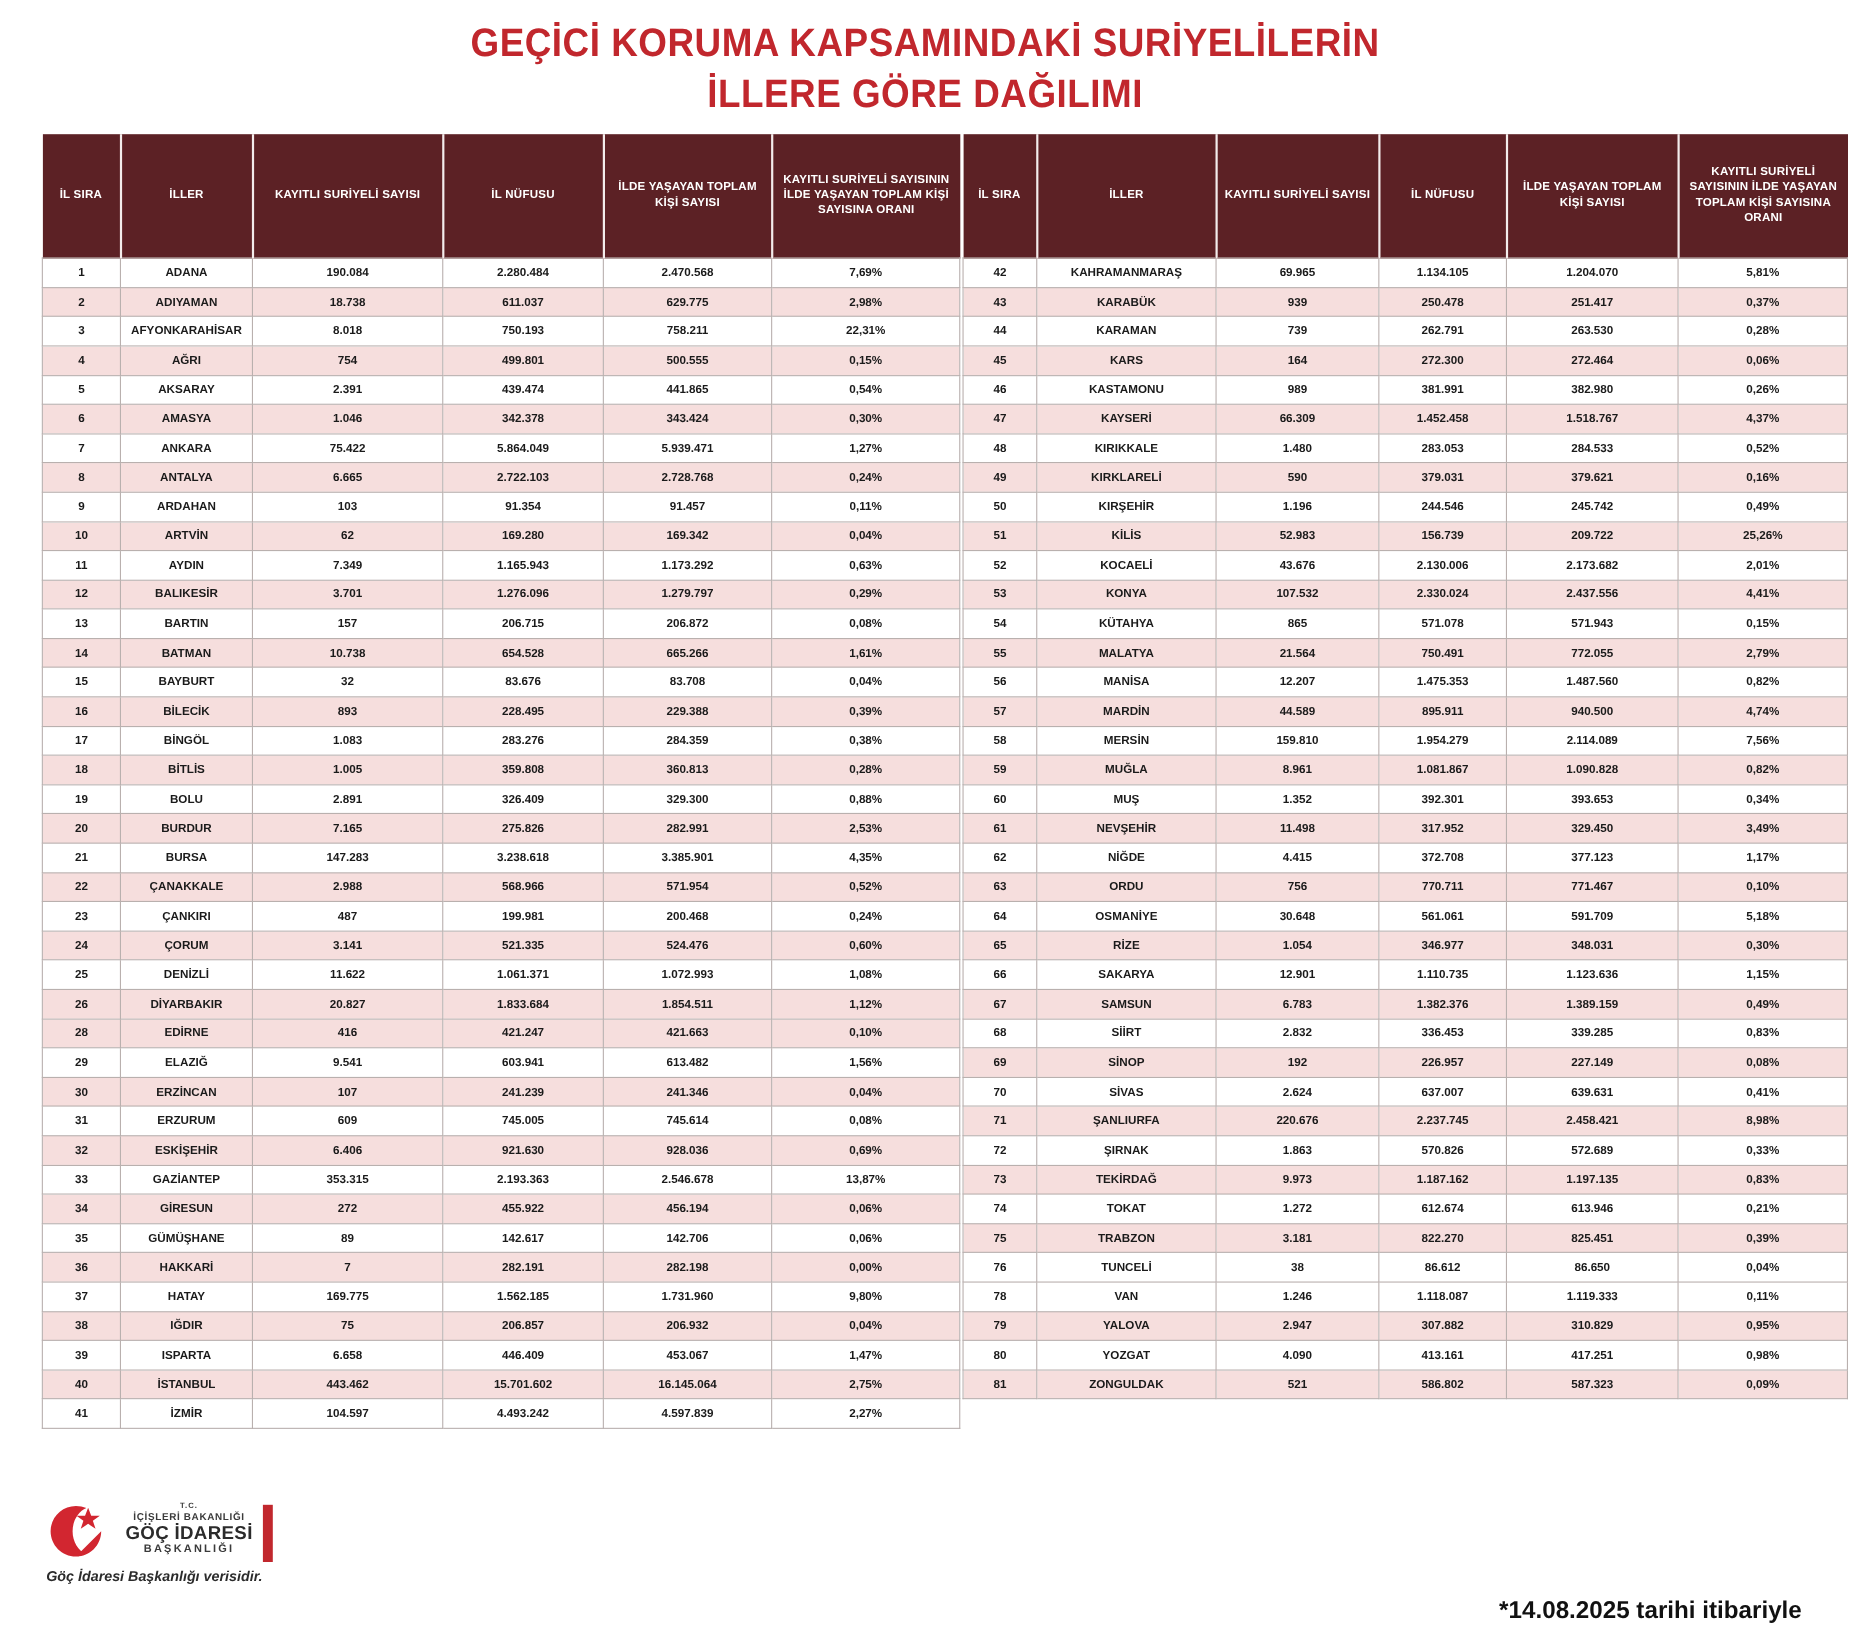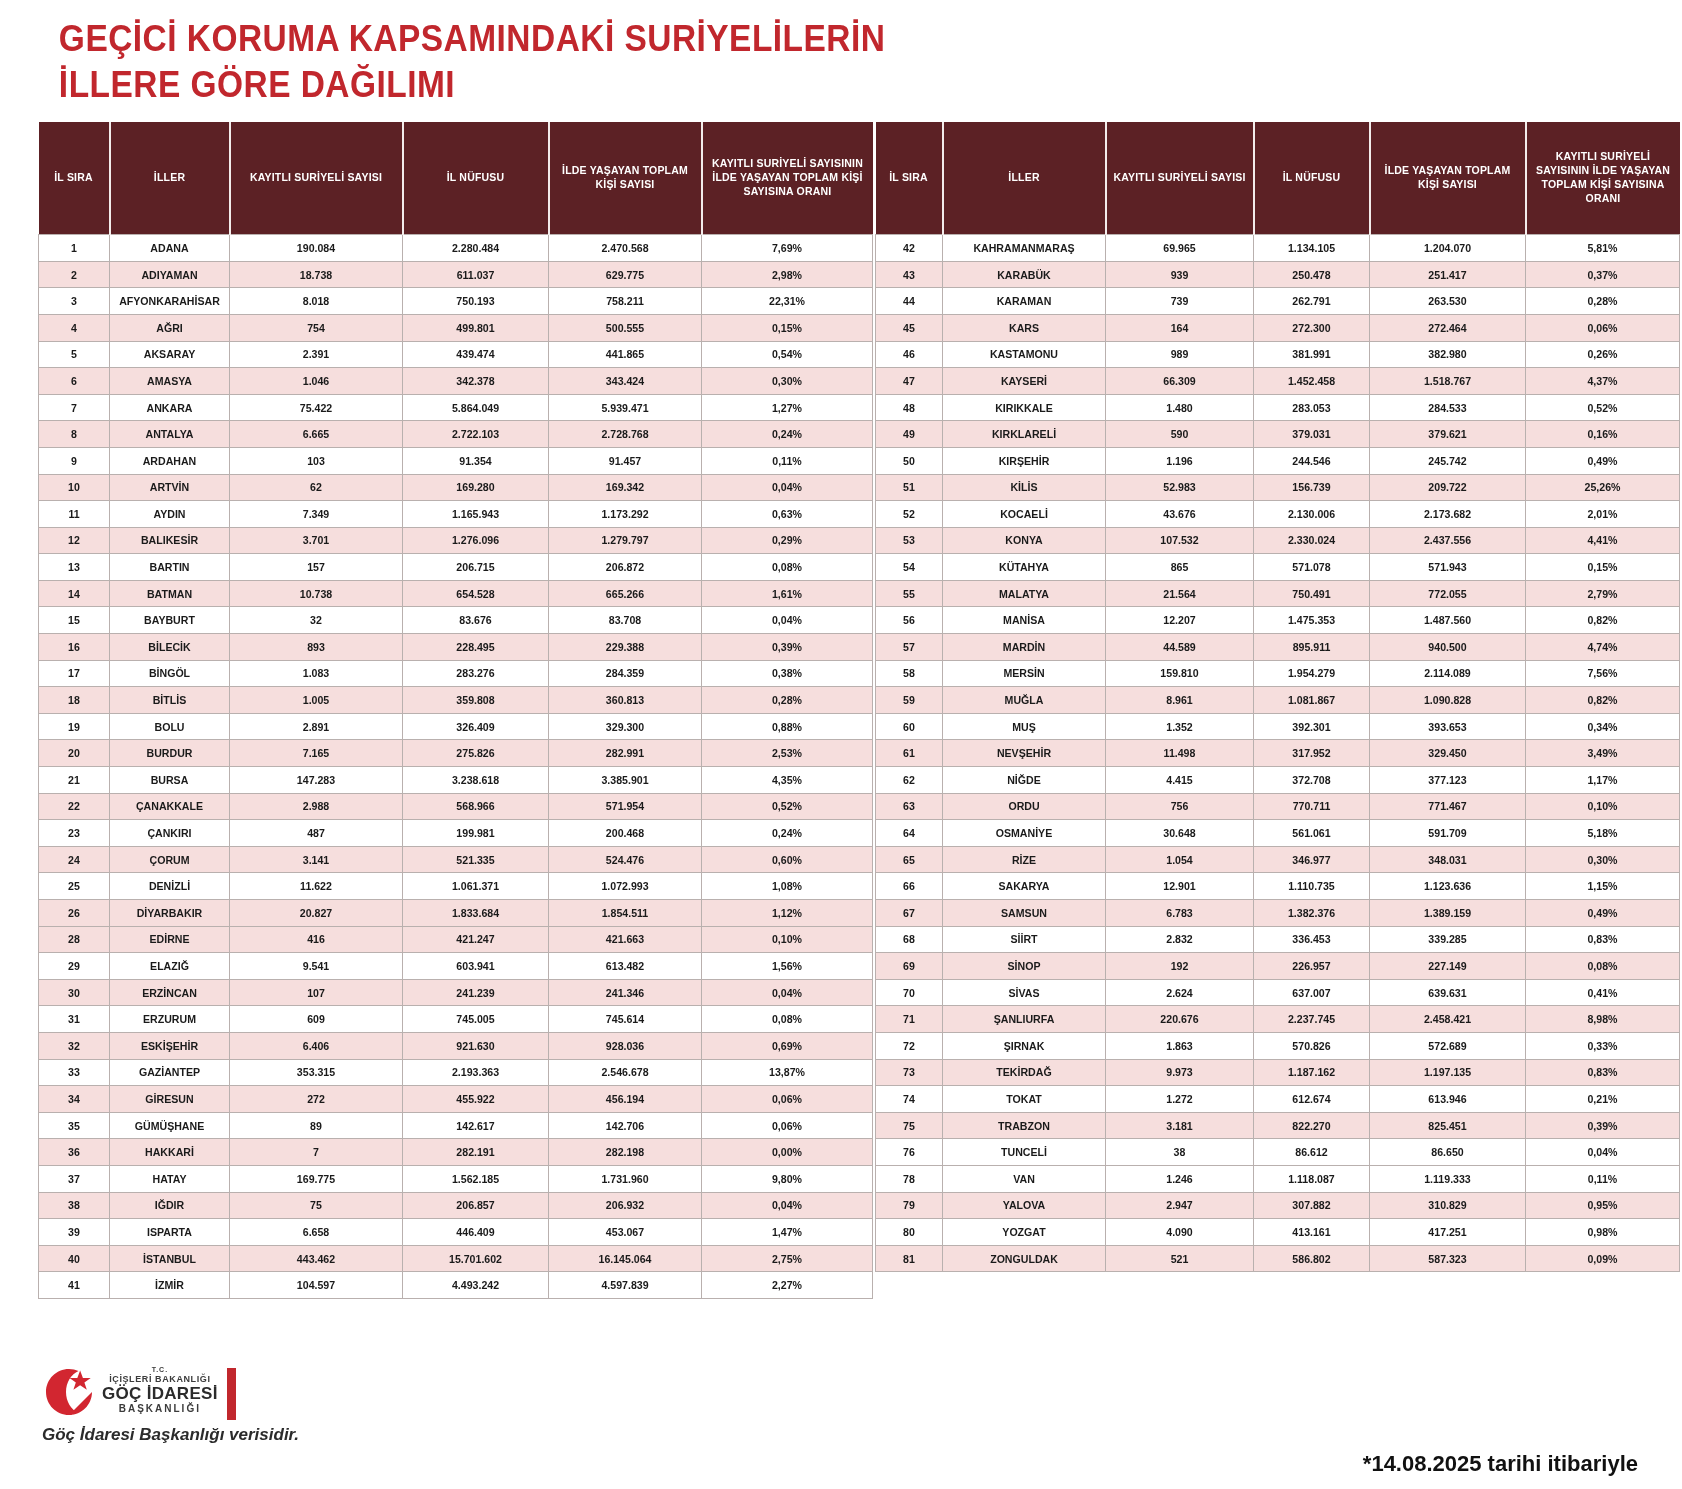--- a/index.html
+++ b/index.html
@@ -8,20 +8,21 @@
     background: #ffffff;
   }
   body {
     width: 1682px;
     height: 1489px;
     font-family: "Liberation Sans", sans-serif;
     position: relative;
     overflow: hidden;
   }
   .title-block {
+    text-align: center;
     padding-top: 16px;
   }
   .title-line {
     color: #c1272d;
     font-weight: bold;
     font-size: 36px;
     letter-spacing: 0.5px;
     line-height: 1.28;
     font-stretch: condensed;
     transform: scaleX(0.93);
@@ -103,21 +104,21 @@
     display: flex;
     align-items: flex-start;
   }
   .crescent-wrap {
     width: 62px;
     height: 58px;
     position: relative;
     flex: none;
   }
   .logo-text {
-    margin-left: 0;
+    margin-left: 12px;
     line-height: 1.12;
     padding-top: 3px;
   }
   .logo-tc {
     font-size: 7px;
     color: #3b3b3b;
     font-weight: bold;
     text-align: center;
     letter-spacing: 1px;
   }
@@ -147,21 +148,21 @@
     height: 52px;
     background: #c1272d;
     margin-left: 9px;
     margin-top: 5px;
     flex: none;
   }
   .logo-slogan {
     position: absolute;
     left: 42px;
     top: 68px;
-    font-size: 17px;
+    font-size: 13px;
     font-style: italic;
     font-weight: bold;
     color: #2b2b2b;
   }
   .date-note {
     position: absolute;
     right: 44px;
     bottom: 12px;
     font-size: 22px;
     font-weight: bold;

